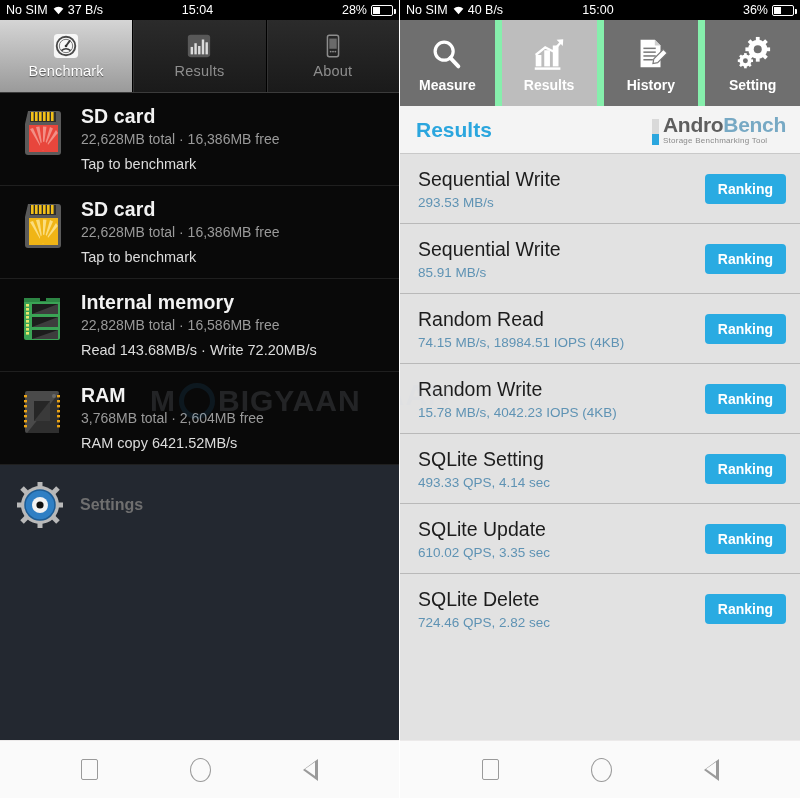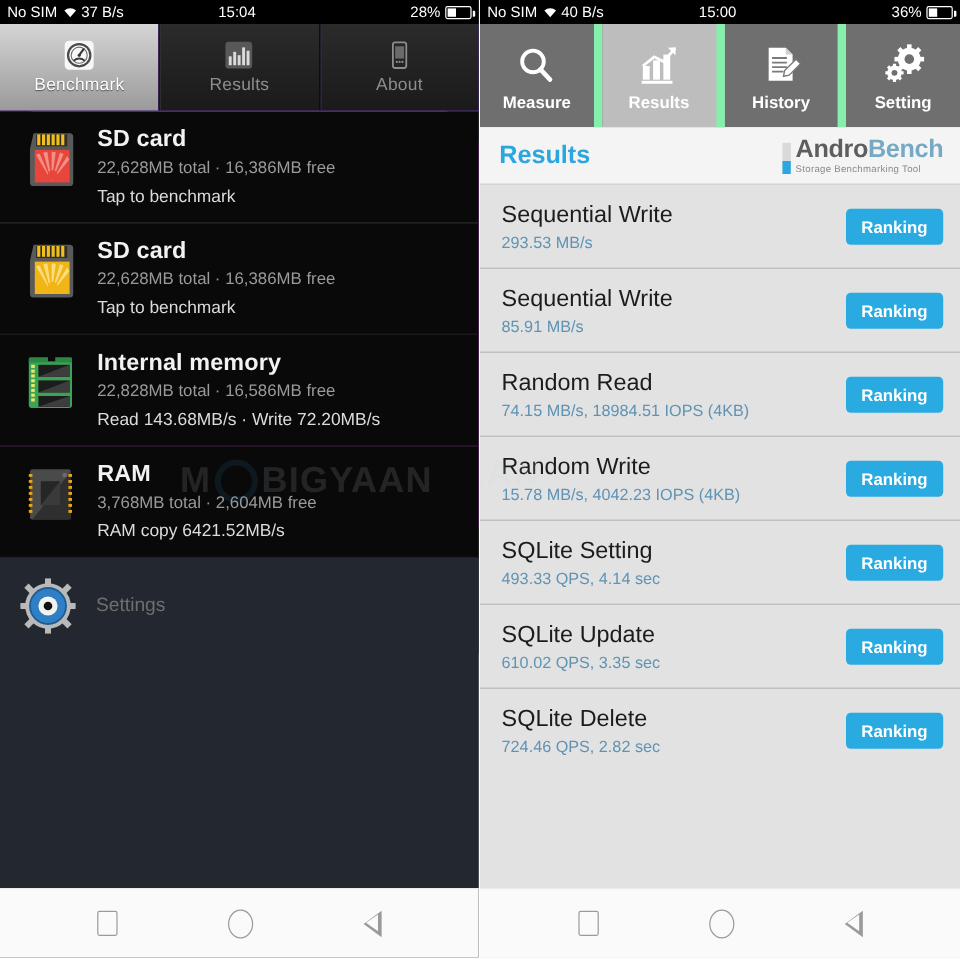--- a/index.html
+++ b/index.html
@@ -35,21 +35,21 @@
 
   .l-list{background:#d946ef;border-radius:28px;}
   .l-row{display:flex;align-items:flex-start;padding:12px 14px 12px 16px;border-bottom:1px solid #1f1f1f;background:#090909;}
   .l-ico{width:52px;height:52px;flex:0 0 52px;margin-right:13px;margin-top:2px;}
   .l-txt{flex:1;min-width:0;}
   .l-title{color:#f2f2f2;font-size:19.5px;font-weight:bold;line-height:23px;letter-spacing:.1px;}
   .l-sub{color:#9a9a9a;font-size:14px;margin-top:2px;line-height:18px;}
   .l-act{color:#dcdcdc;font-size:14.5px;margin-top:7px;line-height:18px;}
   .l-settings{display:flex;align-items:center;padding:16px 16px;background:#232830;}
   .l-settings .l-ico{width:48px;height:48px;flex:0 0 48px;margin-right:16px;margin-top:0;}
-  .l-settings-label{color:#6f6f6f;font-size:16px;}
+  .l-settings-label{color:#6f6f6f;font-size:16px;font-weight:bold;}
 
   .watermark{position:absolute;left:150px;top:380px;width:230px;height:42px;opacity:.13;
              color:#cfd6e4;font-size:30px;font-weight:bold;letter-spacing:1px;pointer-events:none;
              display:flex;align-items:center;}
   .wm-ring{width:26px;height:26px;border:5px solid #2f8fd4;border-radius:50%;margin:0 3px;opacity:.85;}
 
   
   .r-tabs{display:flex;height:86px;background:#6f6f6f;}
   .r-tab{flex:1;display:flex;flex-direction:column;align-items:center;justify-content:center;gap:3px;
          color:#fff;font-size:14px;font-weight:bold;border-right:7px solid #86efac;box-sizing:border-box;}

